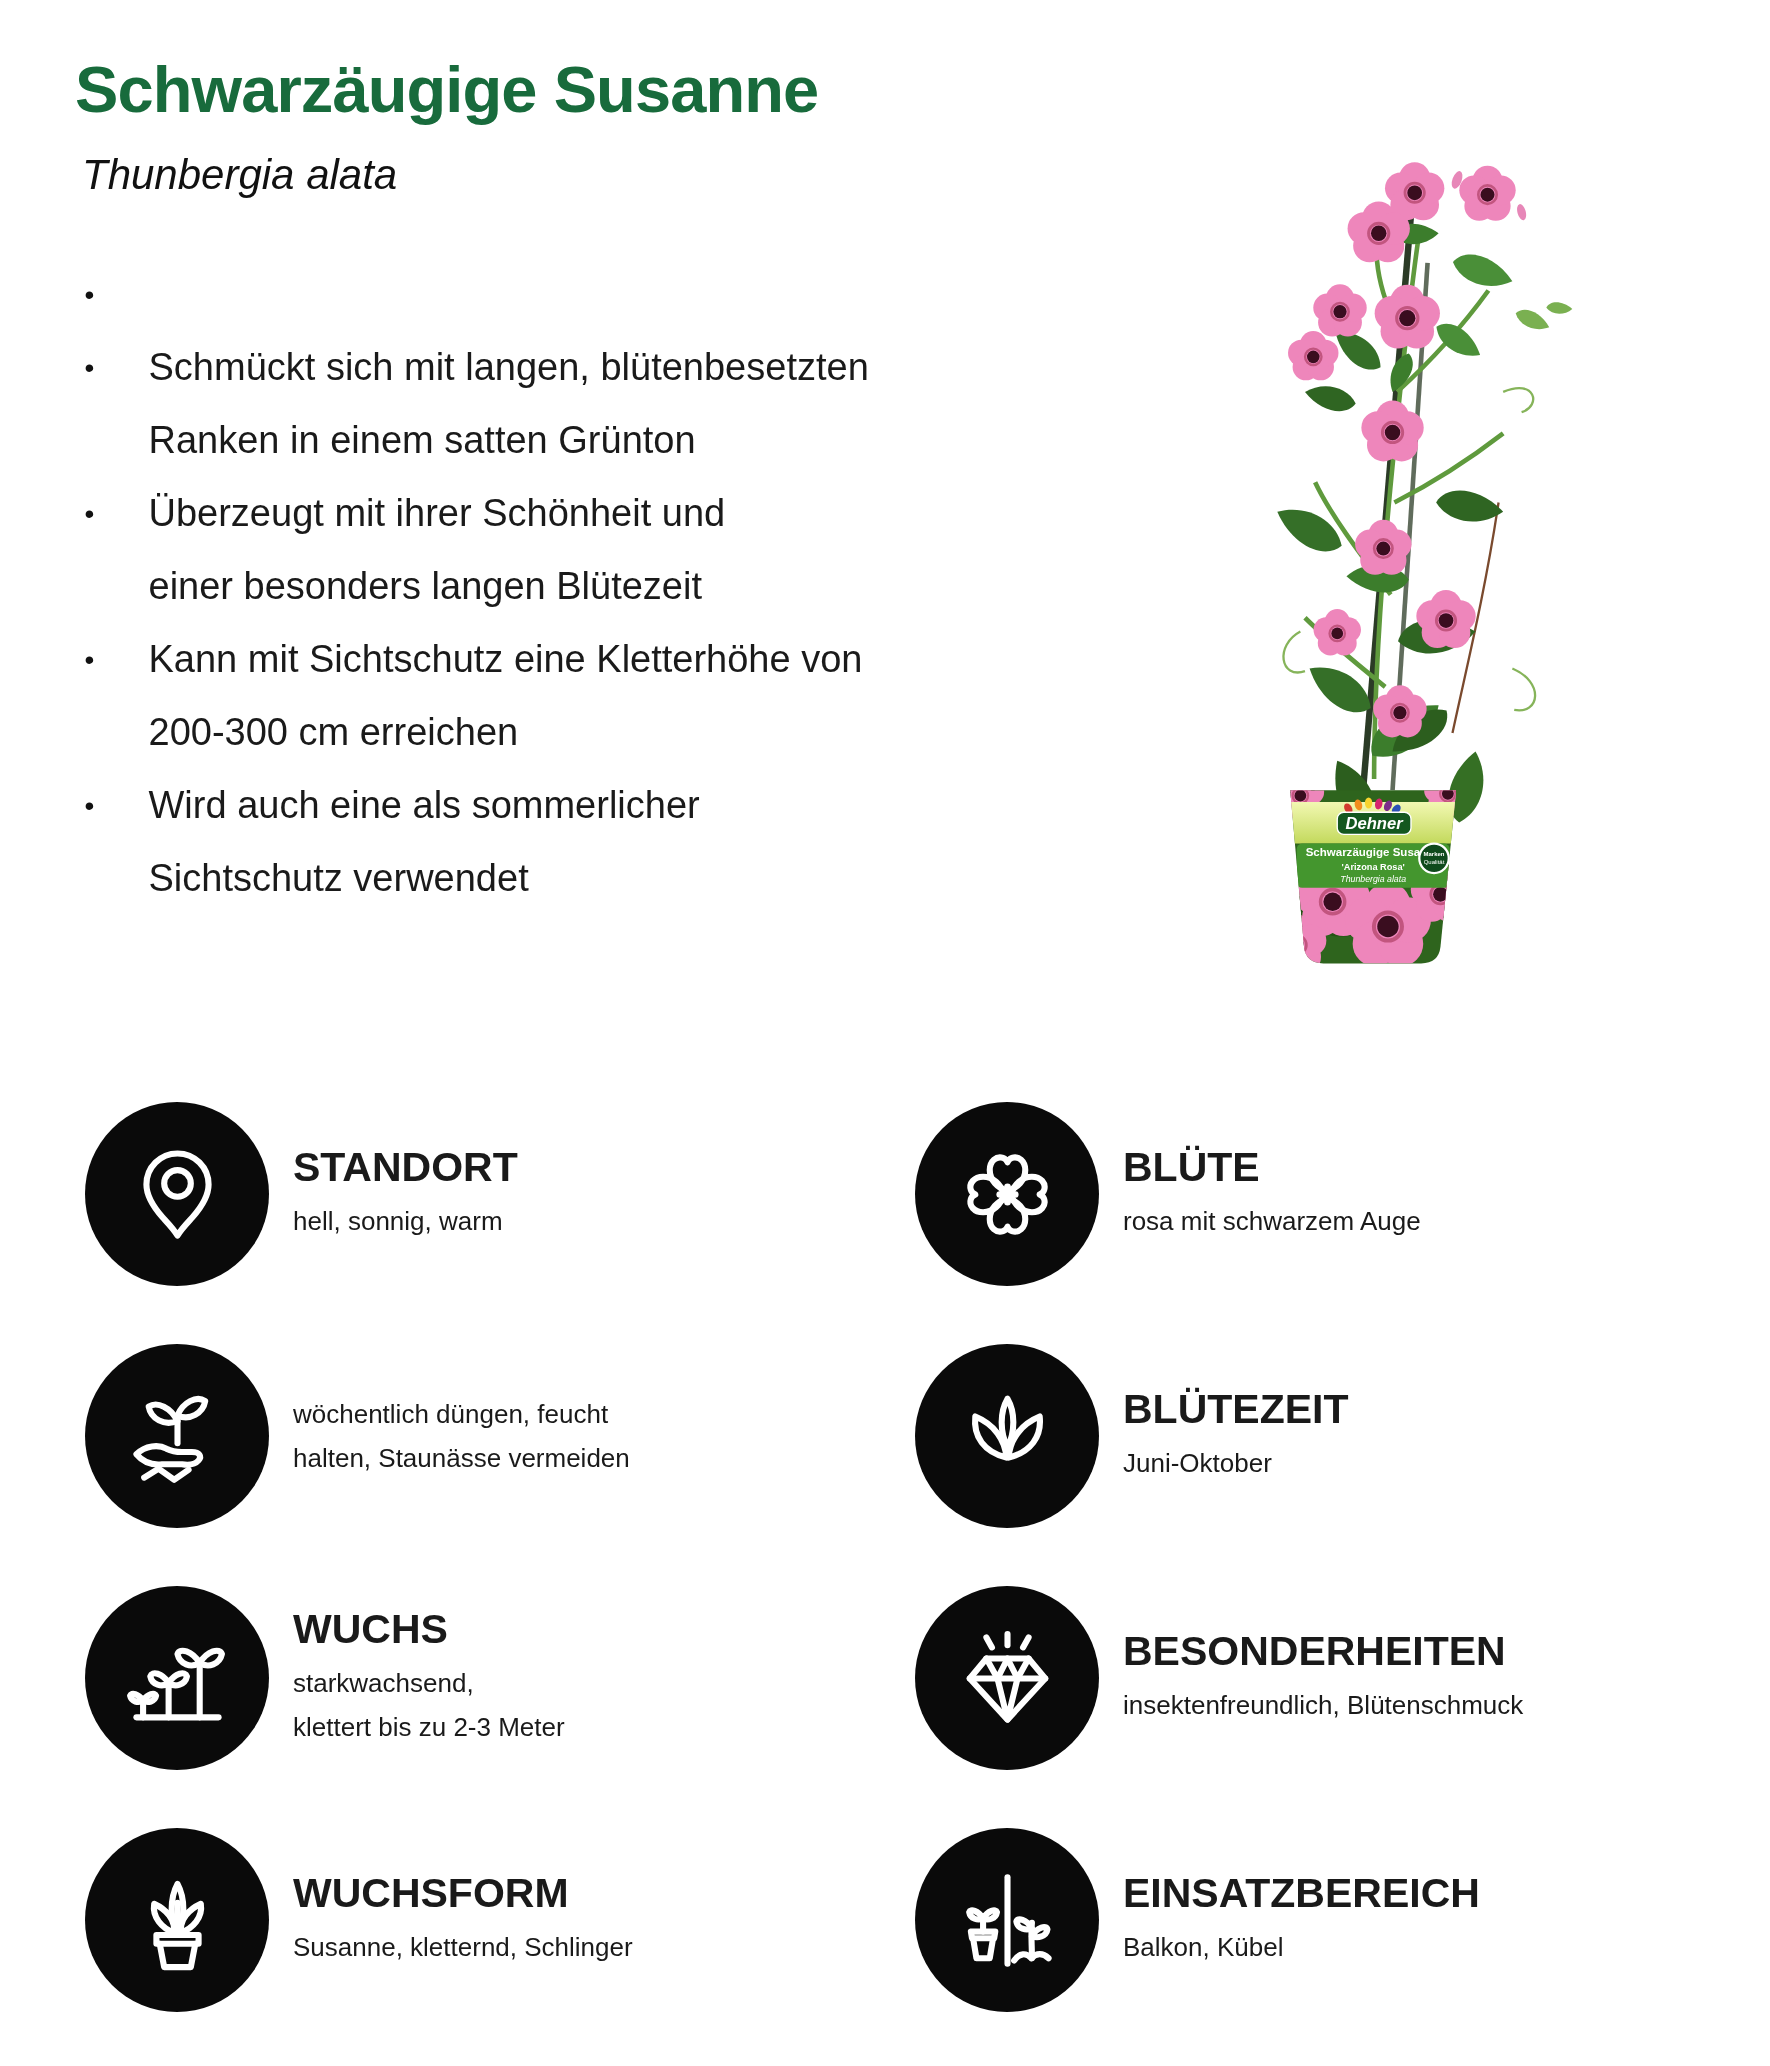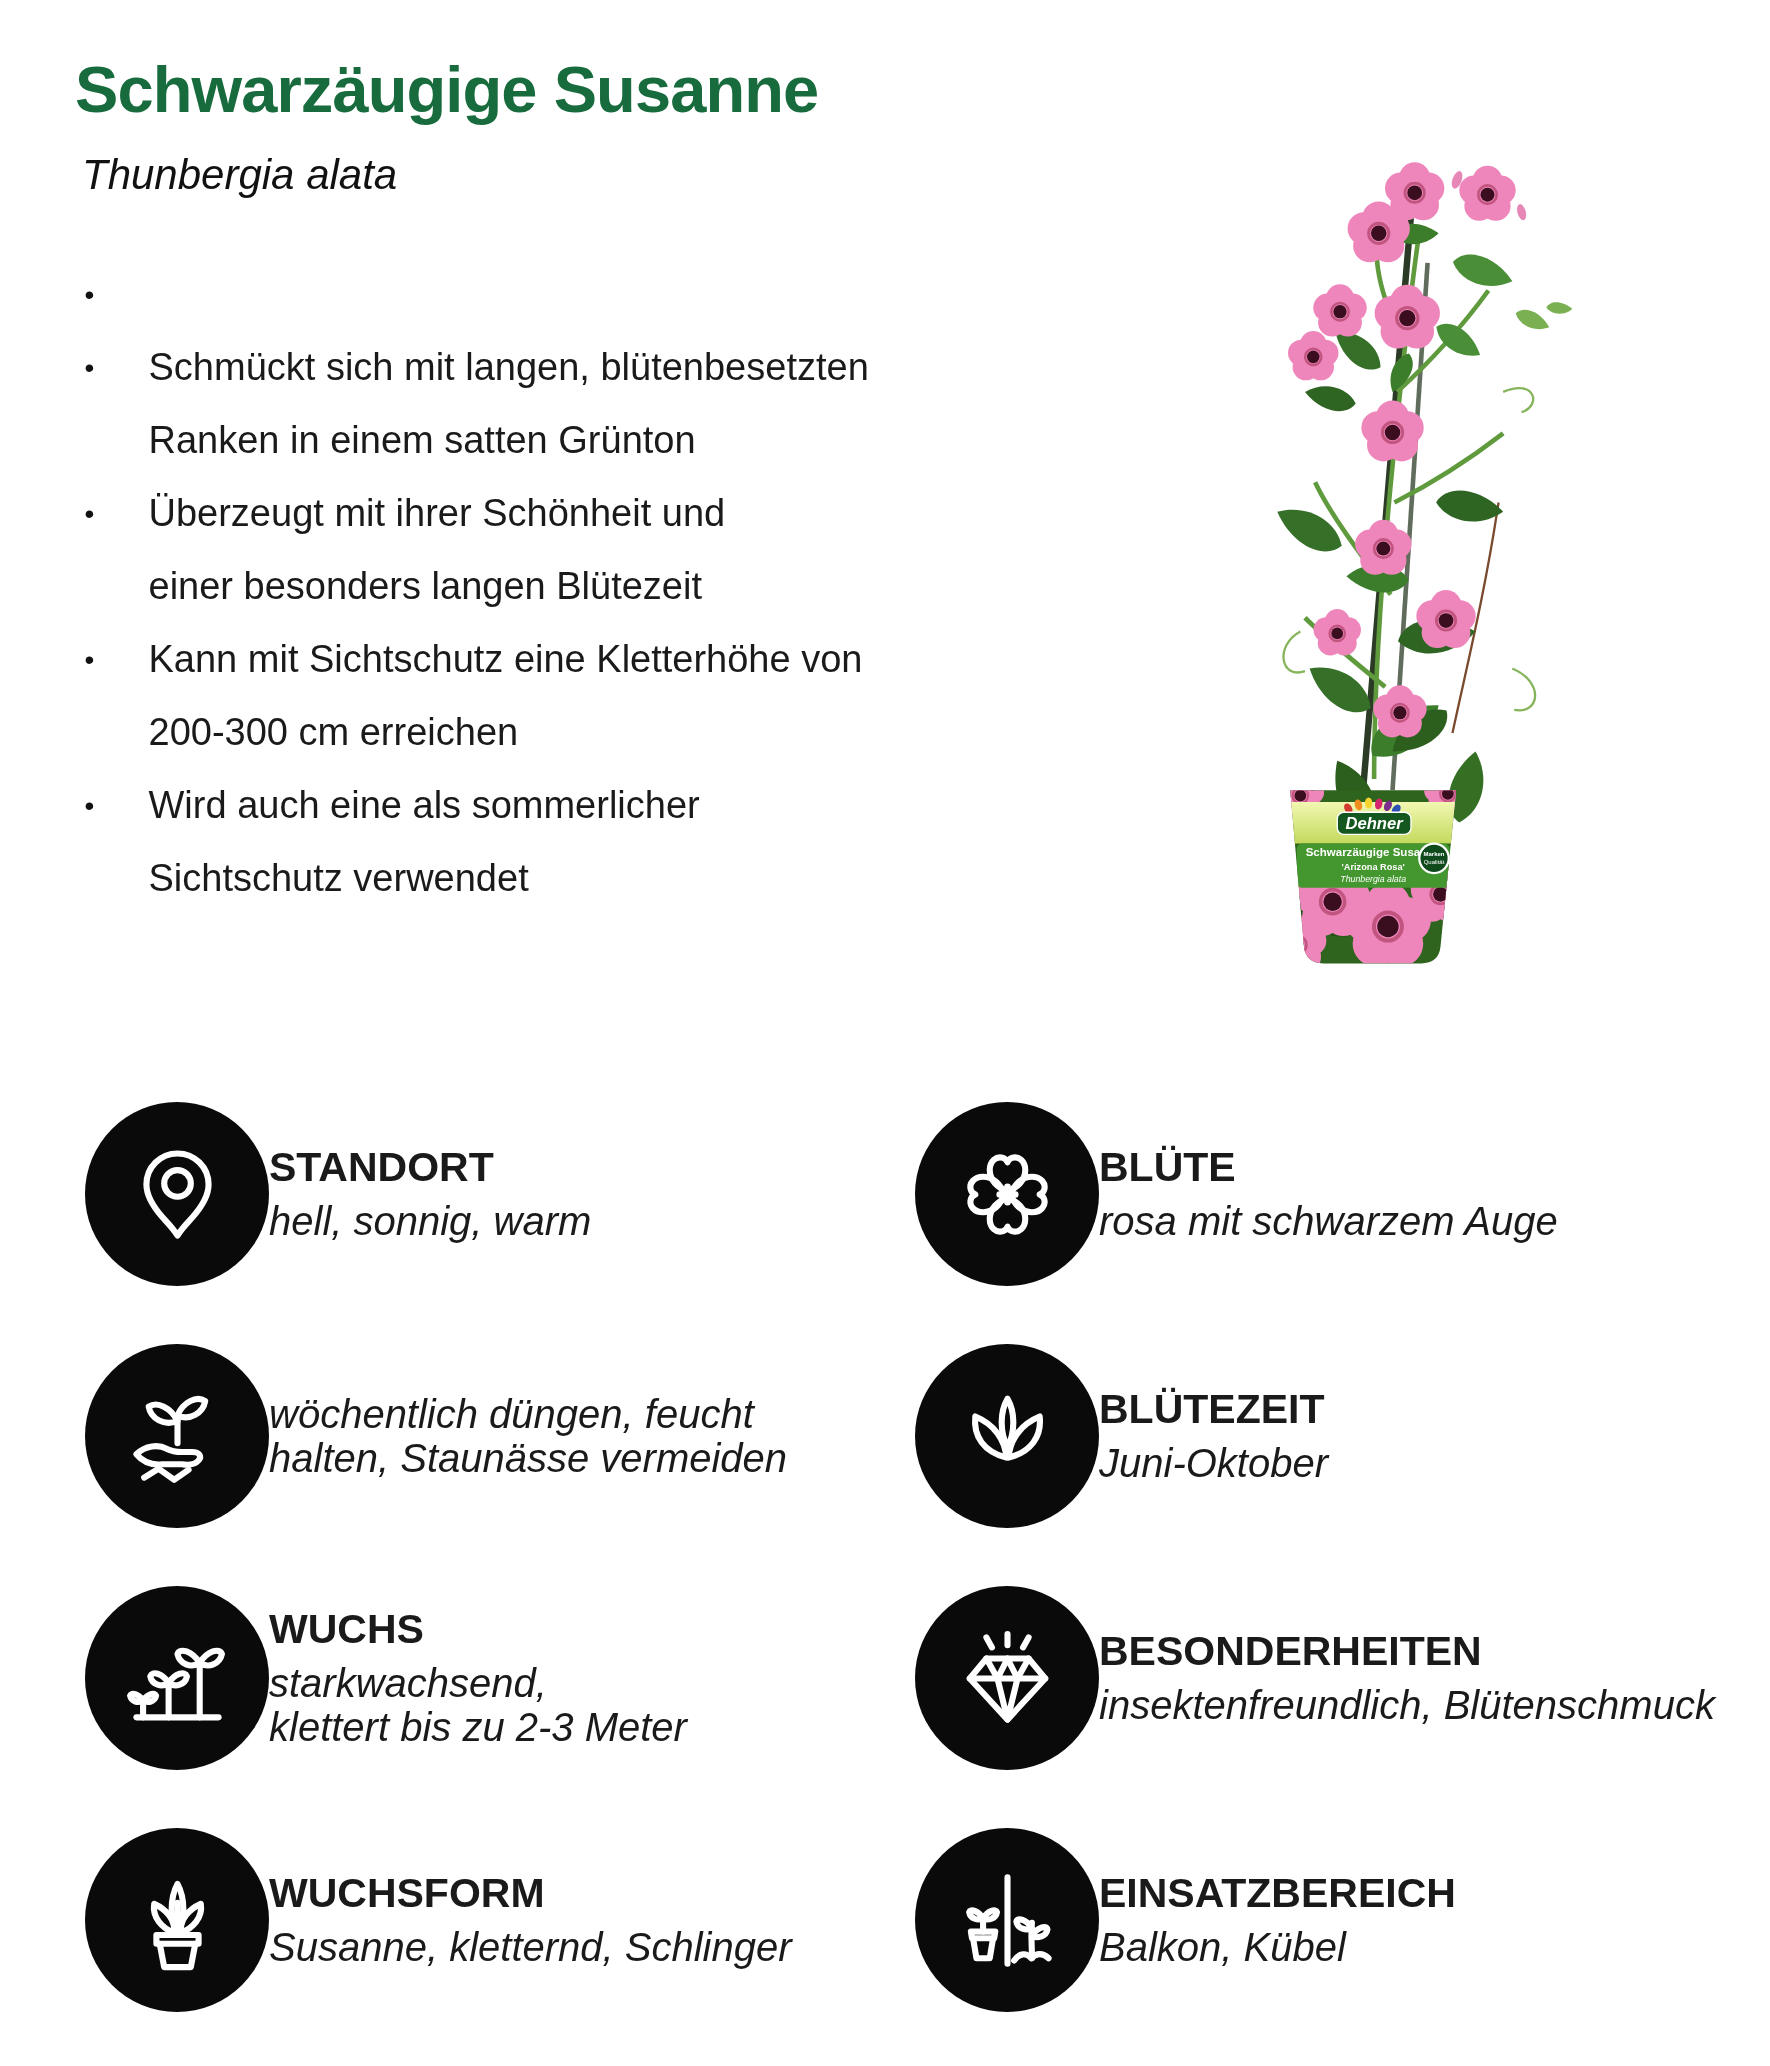--- a/index.html
+++ b/index.html
@@ -22,29 +22,29 @@
   .bullets .dot{
     width:64px;flex:none;font-size:28px;line-height:73px;padding-left:6.5px;color:#111;
   }
   .bullets .bl div{font-size:38px;line-height:73px;white-space:nowrap;}
   .plant-figure{position:absolute;left:1116px;top:115px;width:507px;height:858px;text-align:right;}
   .plant-figure svg{width:100%;height:100%;display:block;}
   .features{
     position:absolute;left:85px;top:1073px;
     display:grid;grid-template-columns:830px 738px;grid-auto-rows:242px;
   }
-  .feature{display:flex;align-items:center;}
+  .feature{display:flex;align-items:center;gap:24px;}
   .circle{
     width:184px;height:184px;flex:none;border-radius:50%;background:#0A0A0A;
     display:flex;align-items:center;justify-content:center;
   }
   .circle svg{width:111px;height:111px;}
   .ic{stroke:#fff;fill:none;stroke-width:5.5;stroke-linecap:round;stroke-linejoin:round;}
   .ftitle{font-size:41px;font-weight:700;letter-spacing:0;line-height:1.12;margin-bottom:7.4px;}
-  .fline{font-size:40px;line-height:44px;white-space:nowrap;font-style:italic;}
+  .fline{font-size:26px;line-height:44px;white-space:nowrap;}
   .lbl-txt{font-family:"Liberation Sans", sans-serif;fill:#fff;}
 </style>
 </head>
 <body>
 
 <div>
 
   <h1 class="page-title">Schwarzäugige Susanne</h1>
   <div class="subtitle">Thunbergia alata</div>
 

